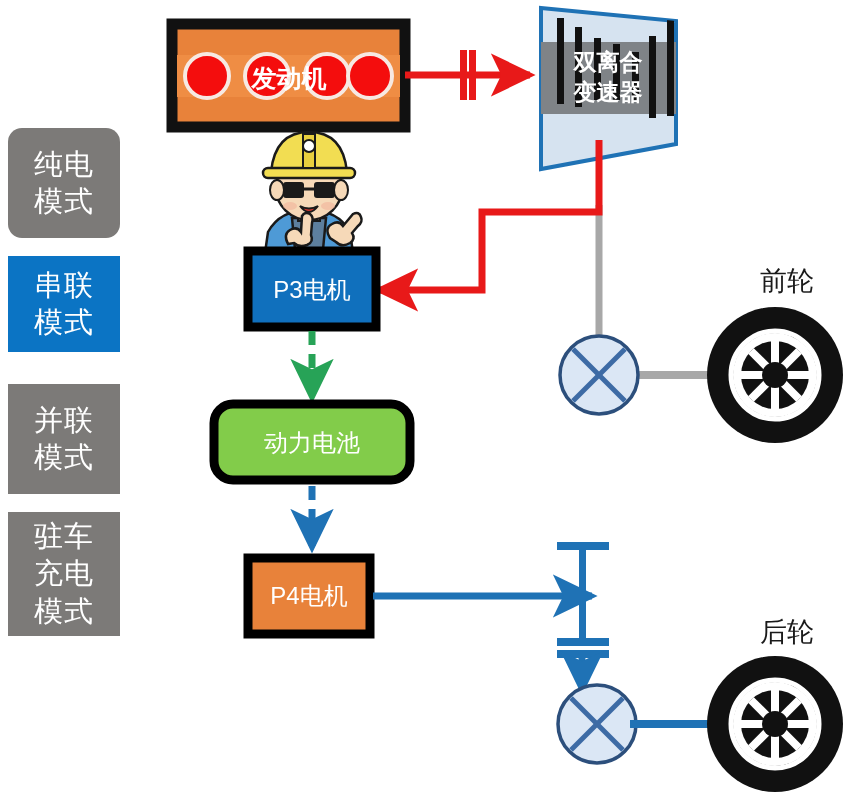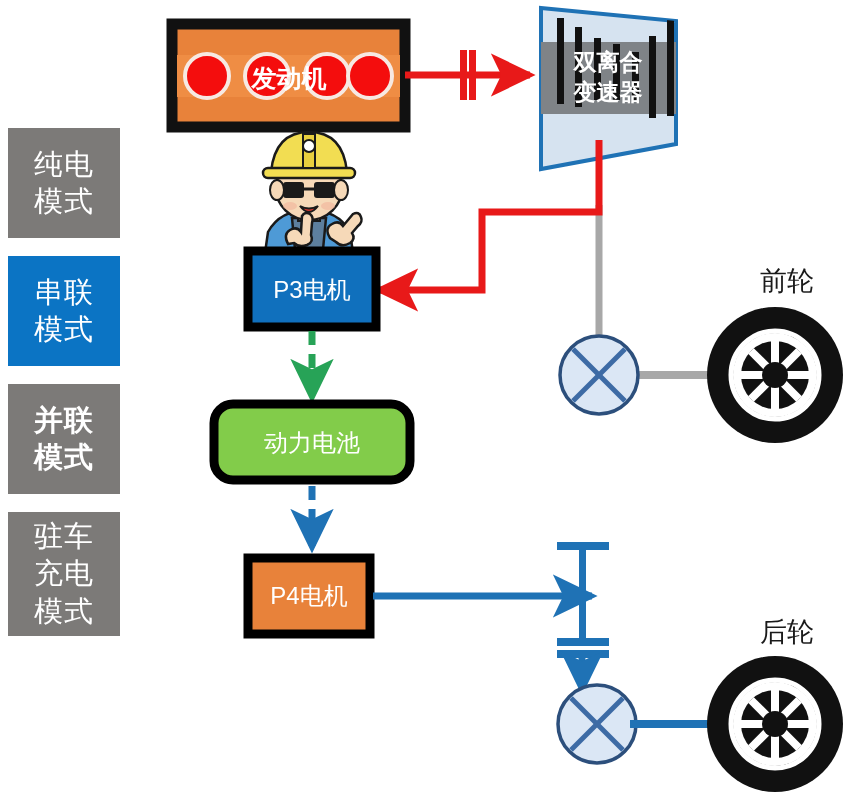--- a/index.html
+++ b/index.html
@@ -12,35 +12,35 @@
   .mode-gray{background:#7c7a78;}
   .mode-active{background:#0b74c4;}
   svg.diagram{position:absolute;left:0;top:0;width:853px;height:800px;}
   .lbl{font-family:"Liberation Sans","DejaVu Sans",sans-serif;}
 </style>
 </head>
 <body>
 
 <div id="stage">
 
-  <div class="mode-btn mode-gray" style="top:128px;height:110px;">
+  <div class="mode-btn mode-gray" style="top:128px;height:110px;border-radius:14px;">
     <div>
       <div>纯电</div>
       <div>模式</div>
     </div>
   </div>
 
-  <div class="mode-btn mode-active" style="top:256px;height:110px;">
+  <div class="mode-btn mode-active" style="top:256px;height:96px;">
     <div>
       <div>串联</div>
       <div>模式</div>
     </div>
   </div>
 
-  <div class="mode-btn mode-gray" style="top:384px;height:110px;font-weight:bold;">
+  <div class="mode-btn mode-gray" style="top:384px;height:110px;">
     <div>
       <div>并联</div>
       <div>模式</div>
     </div>
   </div>
 
   <div class="mode-btn mode-gray" style="top:512px;height:124px;">
     <div>
       <div>驻车</div>
       <div>充电</div>

